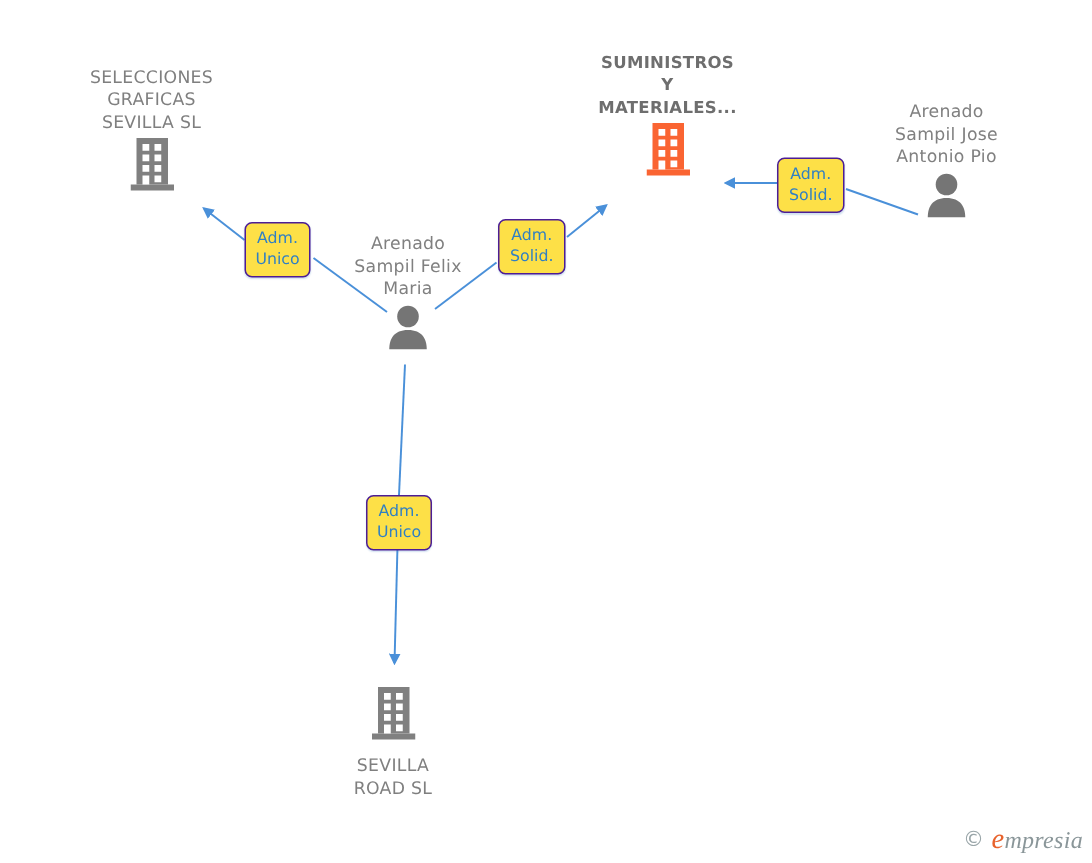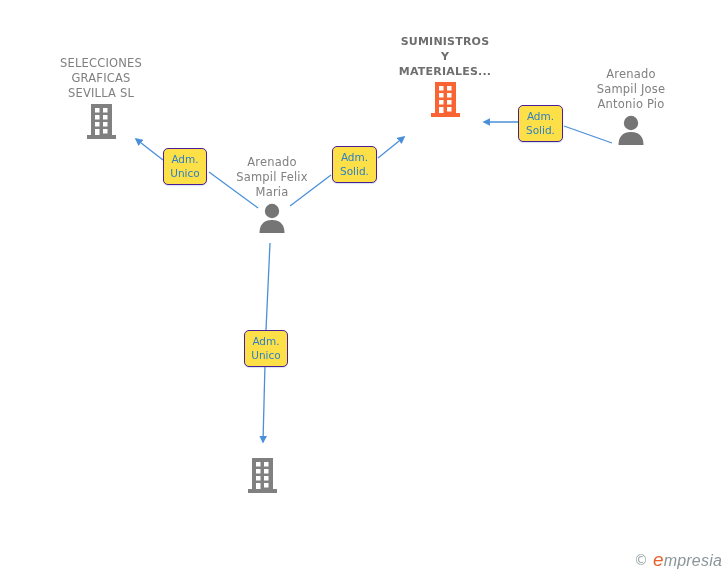--- a/index.html
+++ b/index.html
@@ -35,21 +35,20 @@
   }
   .node-label {
     font-size: 11.5px;
     line-height: 15px;
     color: #808080;
     letter-spacing: 0.2px;
     white-space: pre-line;
   }
   .node-label.company {
     color: #7f7f7f;
-    margin-top: 12px;
   }
   .node-label.highlight {
     color: #6e6e6e;
     font-weight: bold;
     font-size: 11px;
   }
   .node-icon {
     width: 140px;
     height: 42px;
     position: relative;
@@ -89,21 +88,21 @@
     align-items: center;
     gap: 5px;
     user-select: none;
   }
   #watermark .copy {
     font-size: 14px;
     color: #9aa6a9;
     line-height: 1;
   }
   #watermark .brand {
-    font-family: Liberation Sans, sans-serif;
+    font-family: Liberation Serif, serif;
     font-style: italic;
     font-size: 16px;
     line-height: 1;
     color: #8a9699;
     letter-spacing: 0.2px;
   }
   #watermark .brand .e {
     color: #e8622c;
     font-size: 19px;
   }
@@ -213,20 +212,22 @@
         <rect x="8" y="4" width="4.5" height="4.5" fill="#ffffff"></rect>
         <rect x="16" y="4" width="4.5" height="4.5" fill="#ffffff"></rect>
         <rect x="8" y="11" width="4.5" height="4.5" fill="#ffffff"></rect>
         <rect x="16" y="11" width="4.5" height="4.5" fill="#ffffff"></rect>
         <rect x="8" y="18" width="4.5" height="4.5" fill="#ffffff"></rect>
         <rect x="16" y="18" width="4.5" height="4.5" fill="#ffffff"></rect>
         <rect x="8" y="25" width="4.5" height="6" fill="#ffffff"></rect>
         <rect x="16" y="25" width="4.5" height="4.5" fill="#ffffff"></rect>
       </svg>
     </div>
+    <div class="node-label company">SEVILLA
+ROAD SL</div>
   </div>
 
   <div class="chip" style="left:163px; top:148px; width:44px;">Adm.
 Unico</div>
 
   <div class="chip" style="left:332px; top:146px; width:45px;">Adm.
 Solid.</div>
 
   <div class="chip" style="left:518px; top:105px; width:45px;">Adm.
 Solid.</div>

